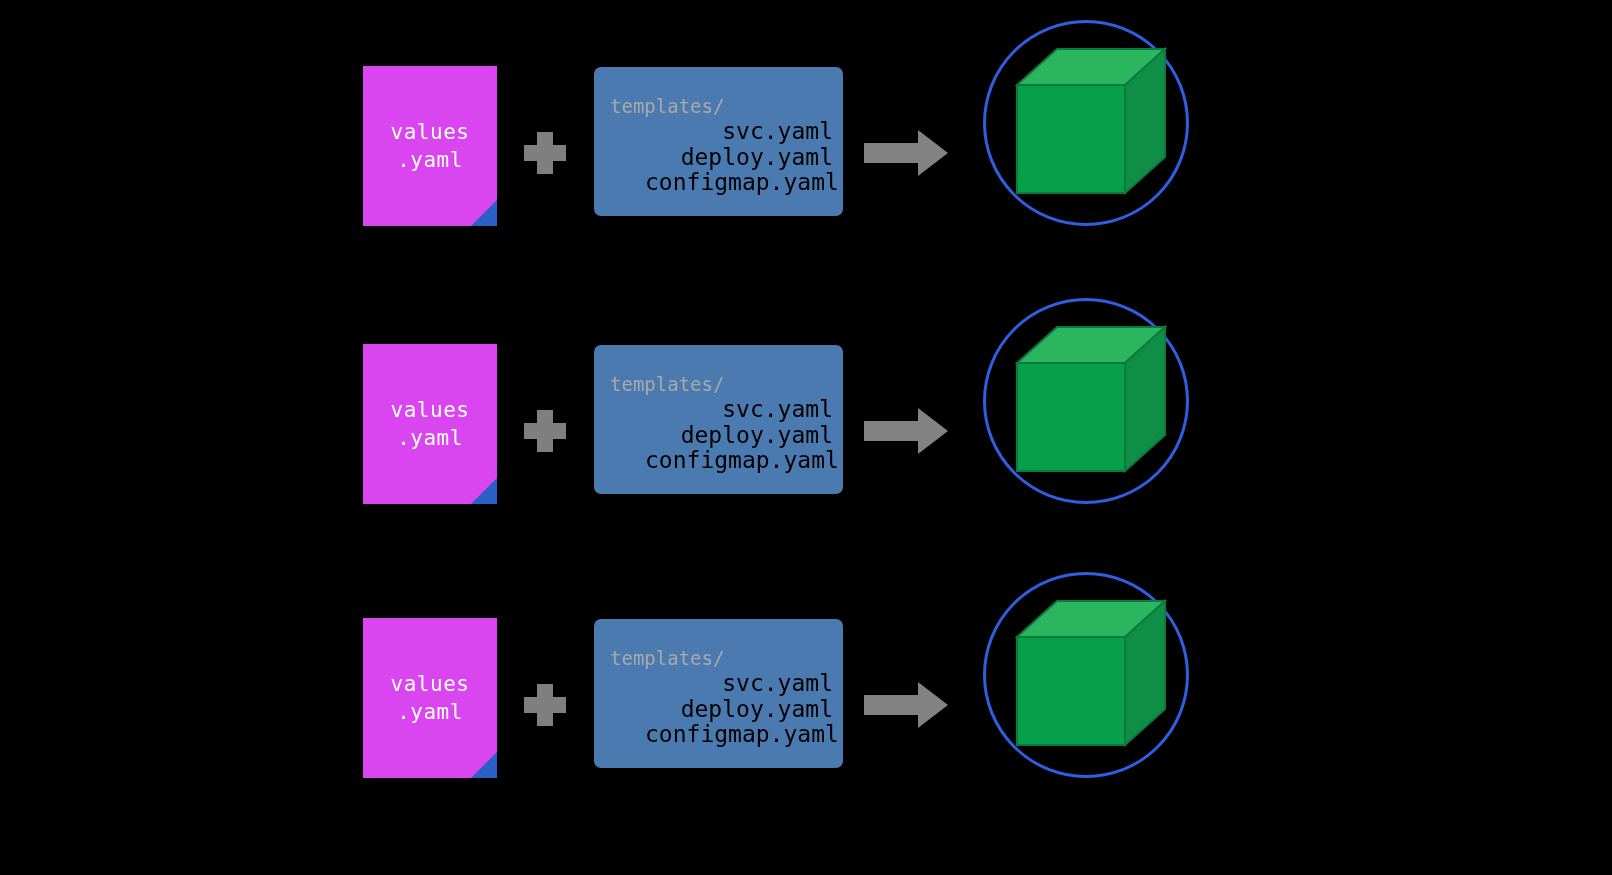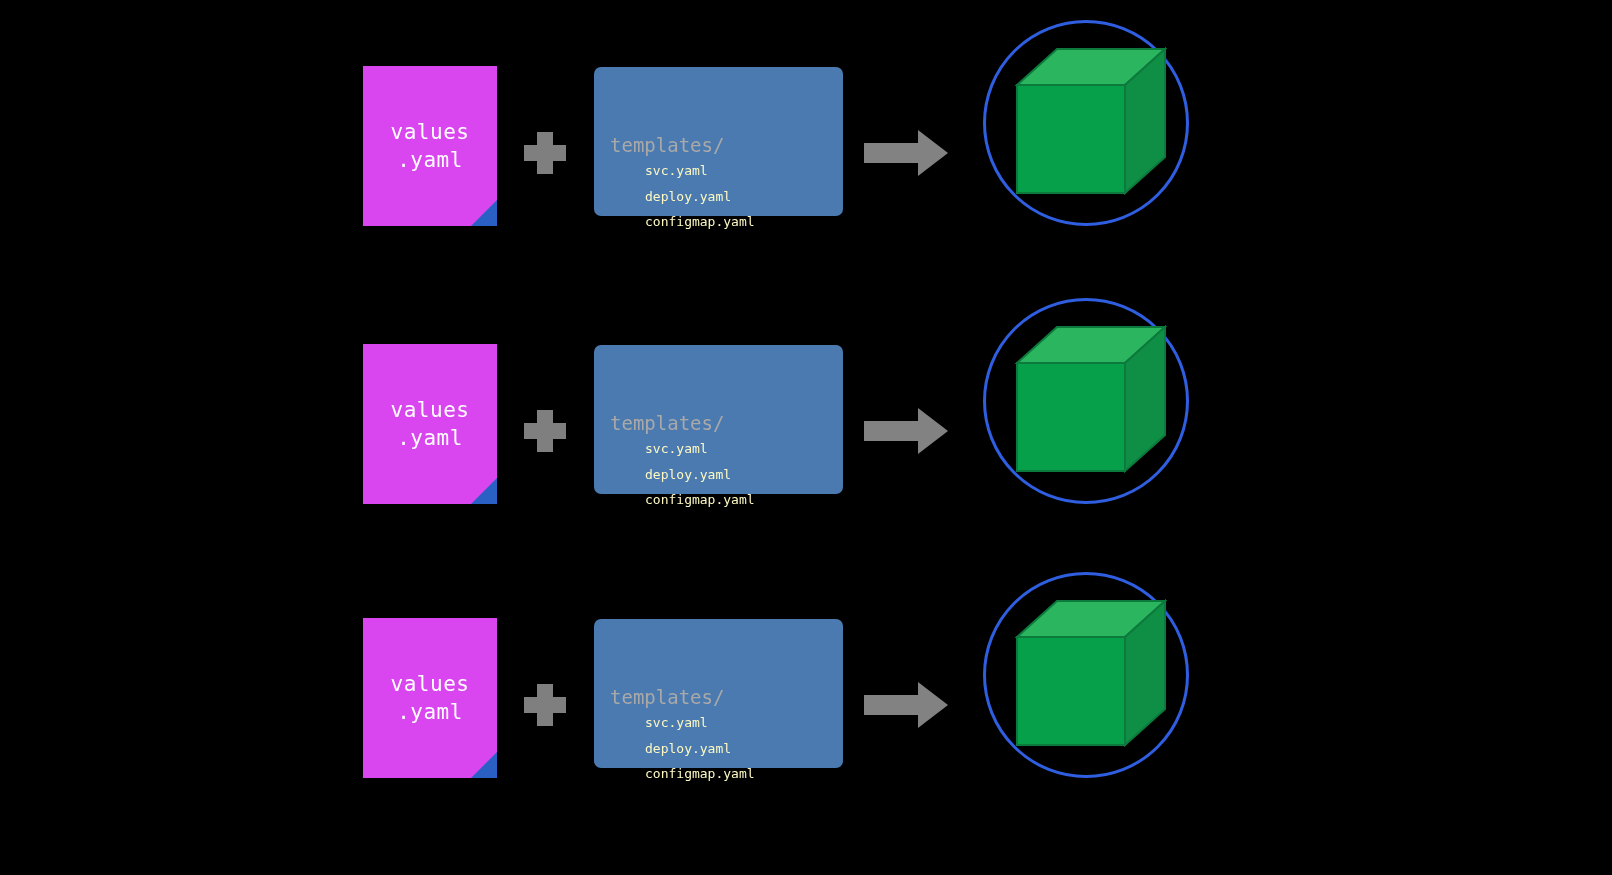--- a/index.html
+++ b/index.html
@@ -99,34 +99,34 @@
     background: #4a7ab0;
     border-radius: 7px;
     padding: 0;
     box-sizing: border-box;
   }
   .templates-inner {
     position: absolute;
     left: 16px;
     top: 26px;
     right: 10px;
-    margin-top: 39px;
   }
   .tpl-dir {
     color: #a9a9a9;
     font-size: 19px;
     line-height: 26px;
     white-space: pre;
   }
   .tpl-file {
-    color: #fef9c3;
-    font-size: 13px;
+    color: #000000;
+    font-size: 23px;
     line-height: 25.5px;
     white-space: pre;
     padding-left: 35px;
+    text-align: right;
   }
 
   
   .arrow {
     position: absolute;
     left: 864px;
     top: 100px;
     width: 85px;
     height: 66px;
   }

